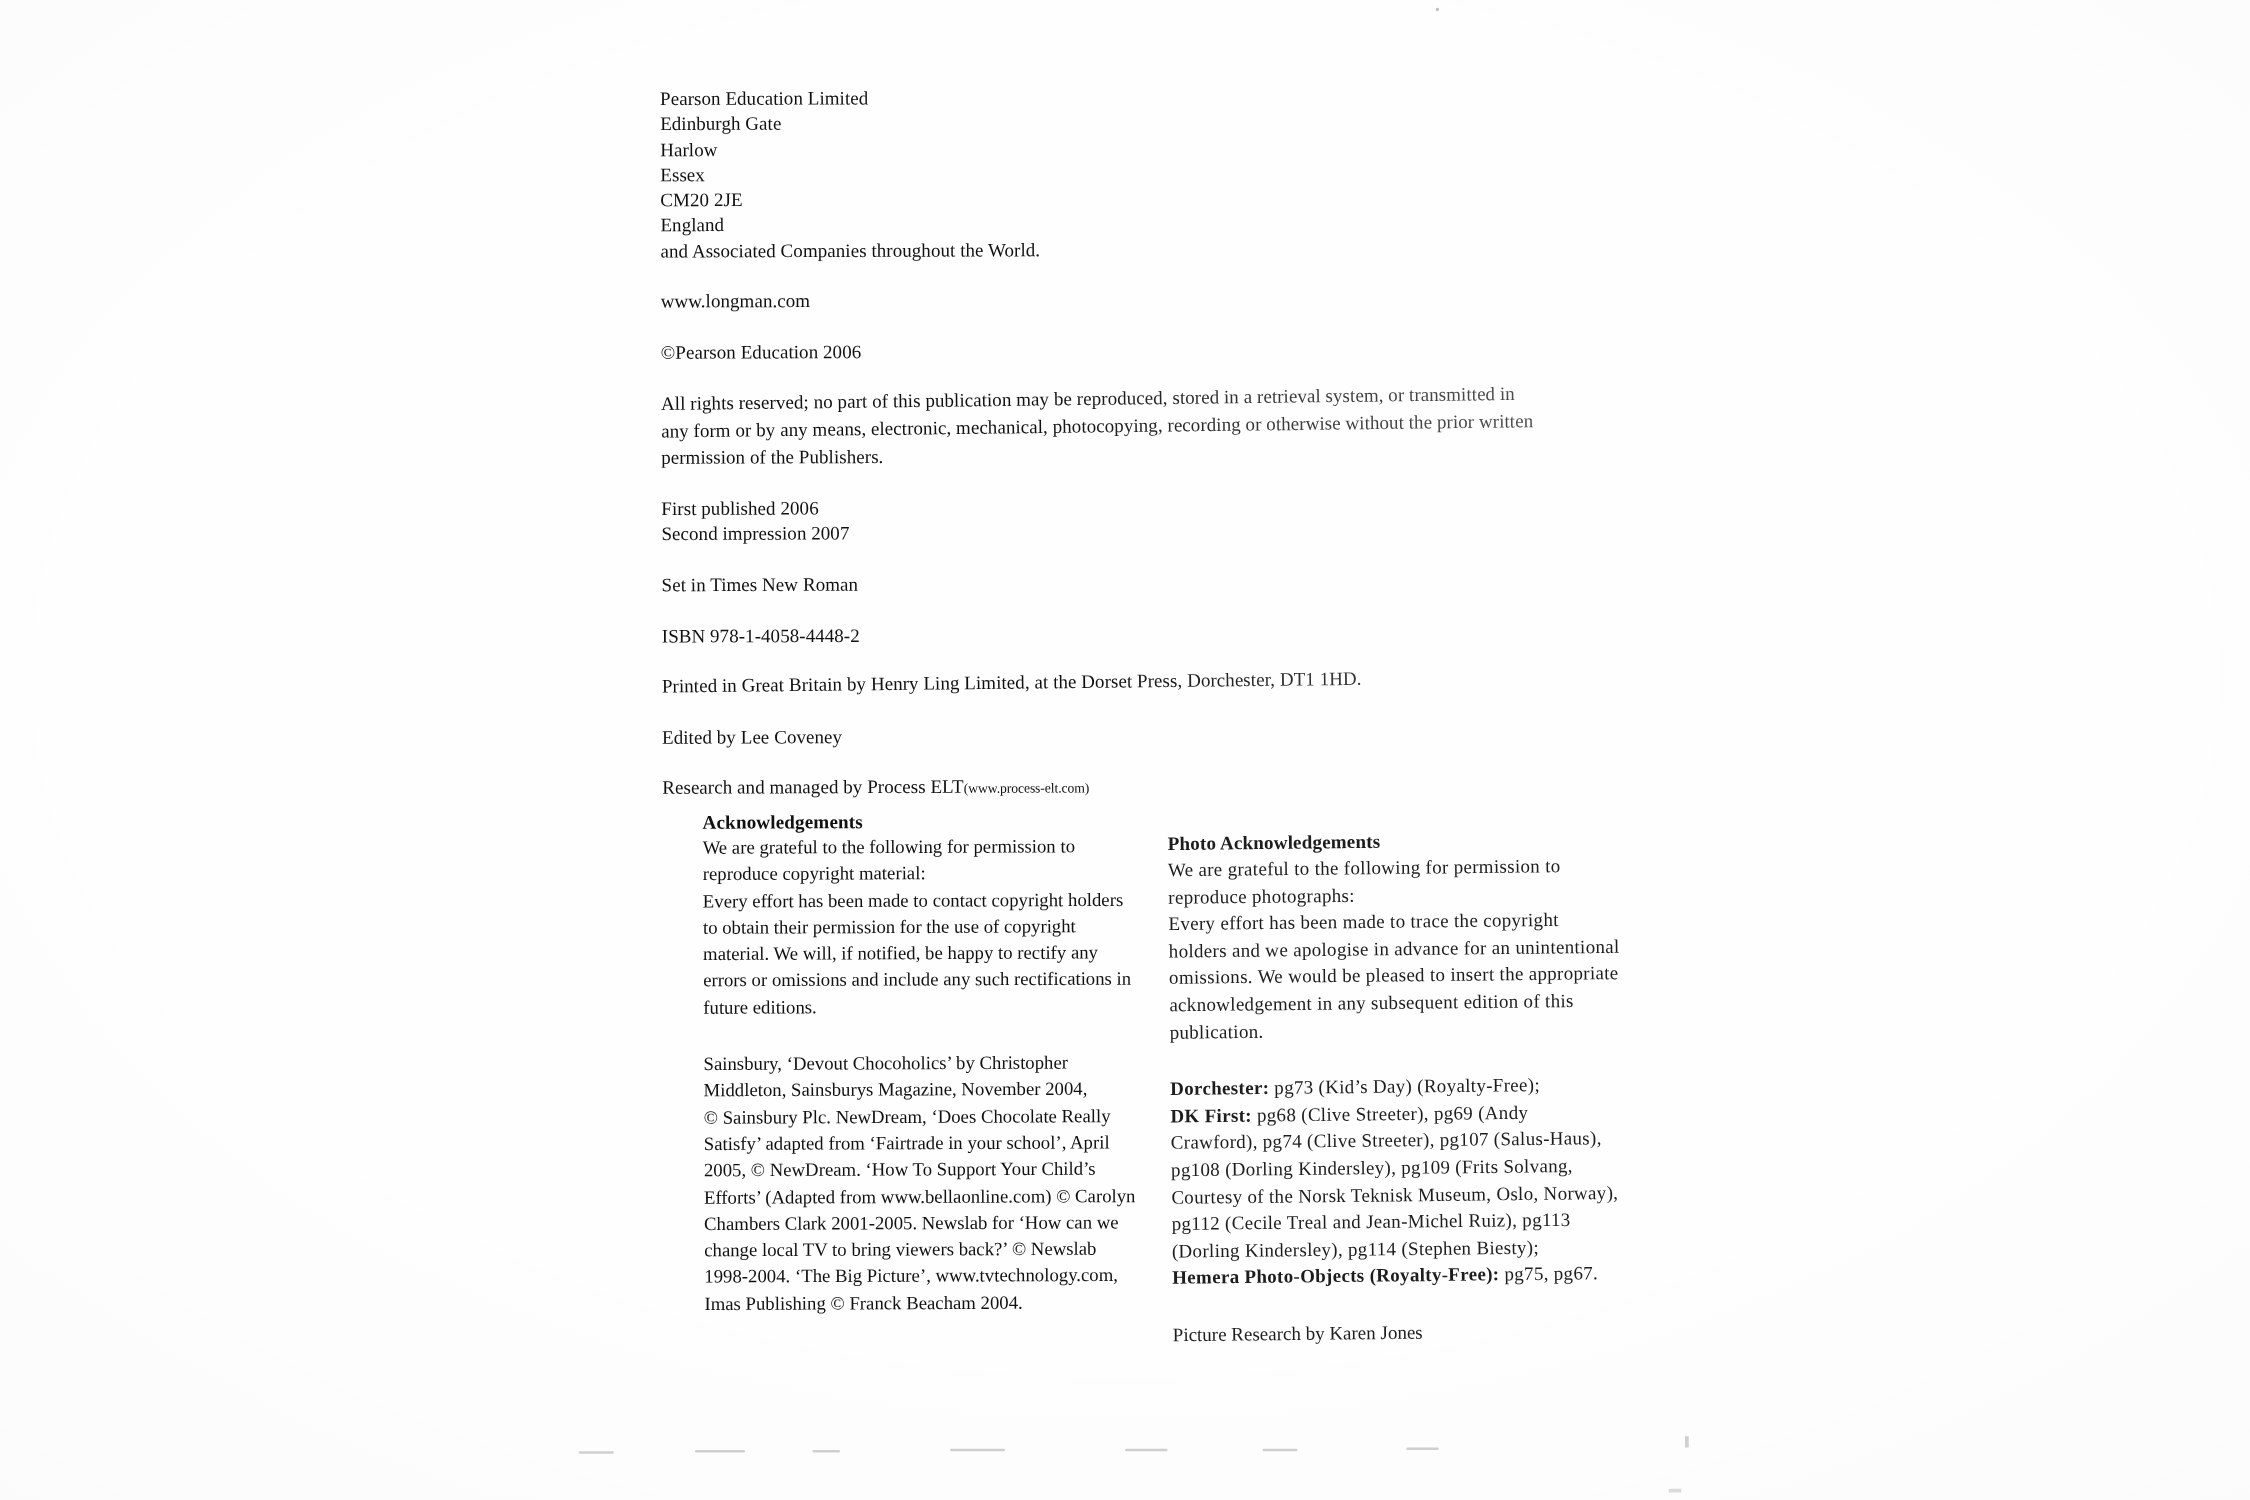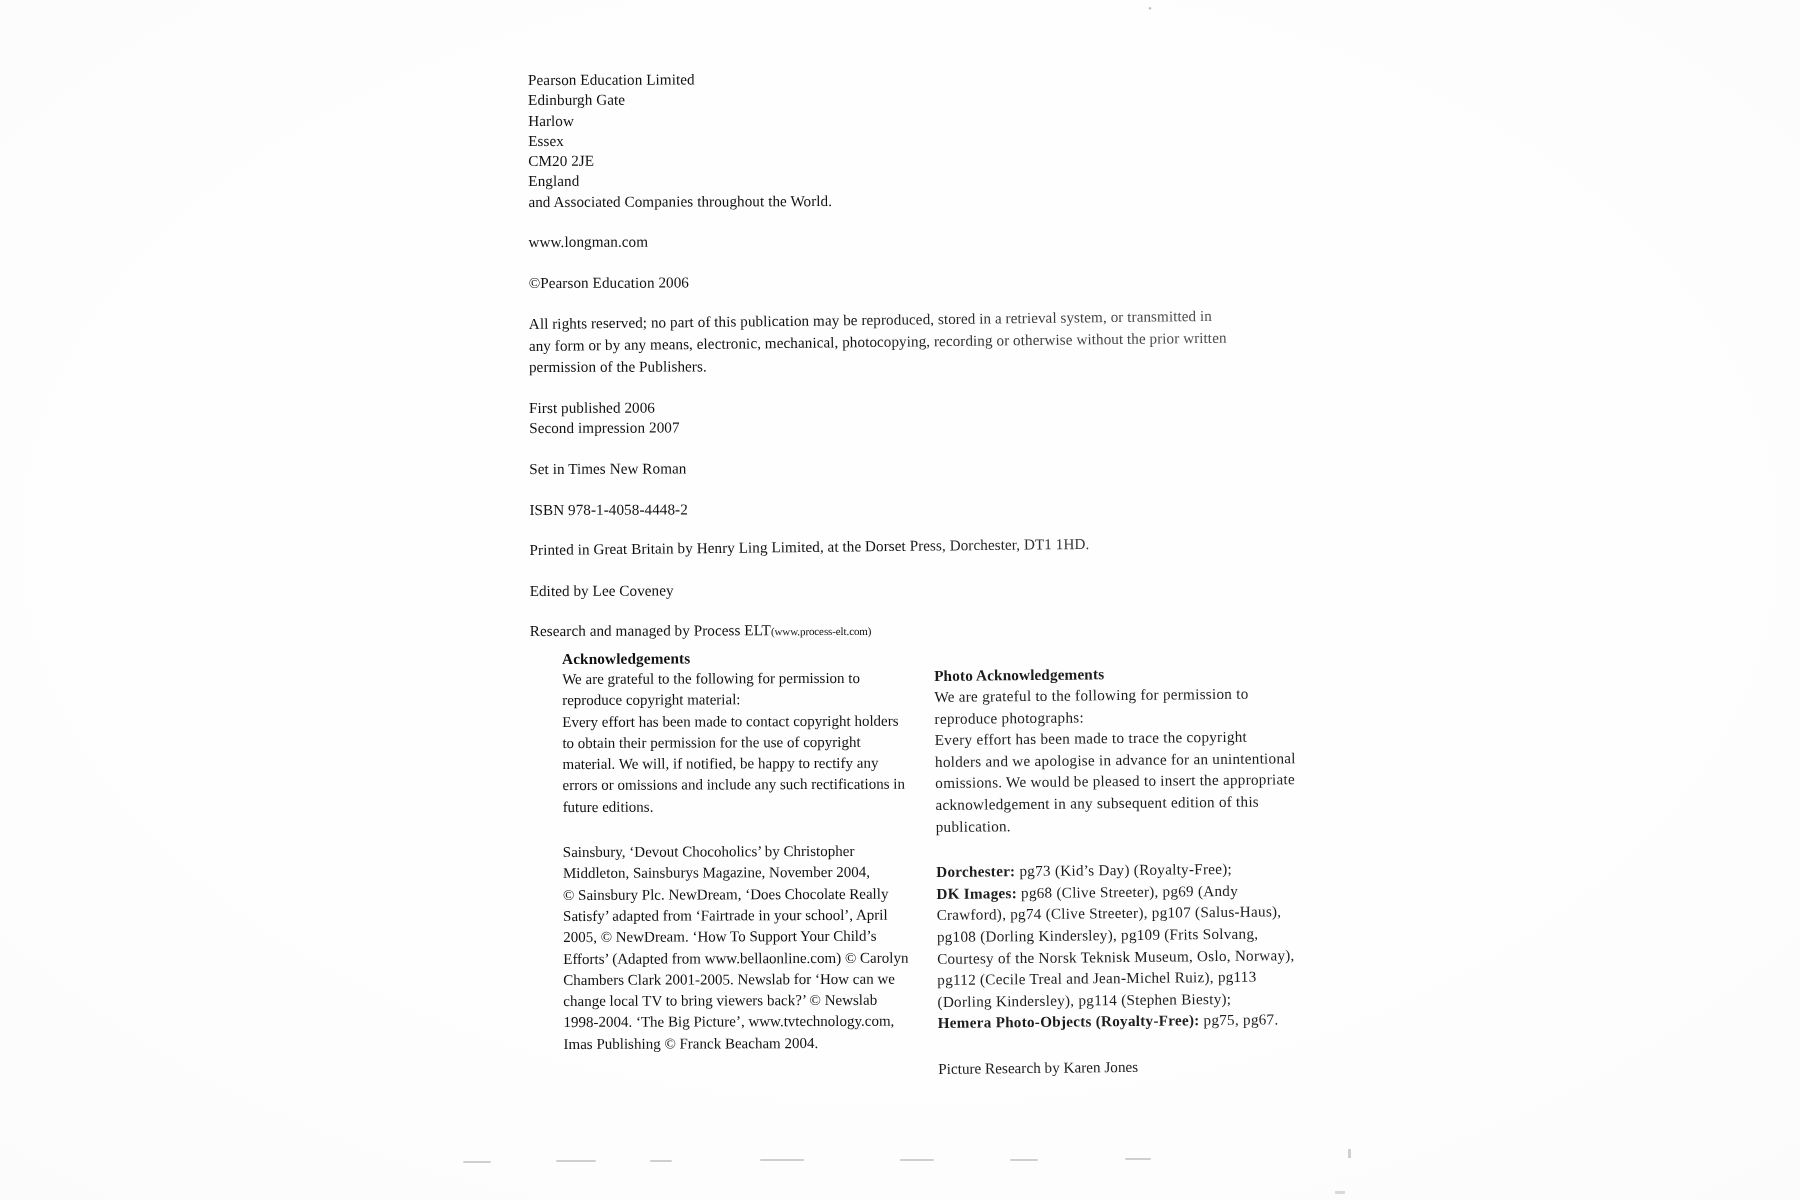--- a/index.html
+++ b/index.html
@@ -259,21 +259,21 @@
         <div class="line">holders and we apologise in advance for an unintentional</div>
         <div class="line">omissions. We would be pleased to insert the appropriate</div>
         <div class="line">acknowledgement in any subsequent edition of this</div>
         <div class="line">publication.</div>
       </div>
 
       <div class="spacer-22"></div>
 
       <div class="blk">
         <div class="line"><b class="credit">Dorchester:</b><span> pg73 (Kid’s Day) (Royalty-Free);</span></div>
-        <div class="line"><b class="credit">DK Images:</b><span> pg68 (Clive Streeter), pg69 (Andy</span></div>
+        <div class="line"><b class="credit">DK First:</b><span> pg68 (Clive Streeter), pg69 (Andy</span></div>
         <div class="line">Crawford), pg74 (Clive Streeter), pg107 (Salus-Haus),</div>
         <div class="line">pg108 (Dorling Kindersley), pg109 (Frits Solvang,</div>
         <div class="line">Courtesy of the Norsk Teknisk Museum, Oslo, Norway),</div>
         <div class="line">pg112 (Cecile Treal and Jean-Michel Ruiz), pg113</div>
         <div class="line">(Dorling Kindersley), pg114 (Stephen Biesty);</div>
         <div class="line"><b class="credit">Hemera Photo-Objects (Royalty-Free):</b><span> pg75, pg67.</span></div>
       </div>
 
       <div class="spacer-22"></div>
 

